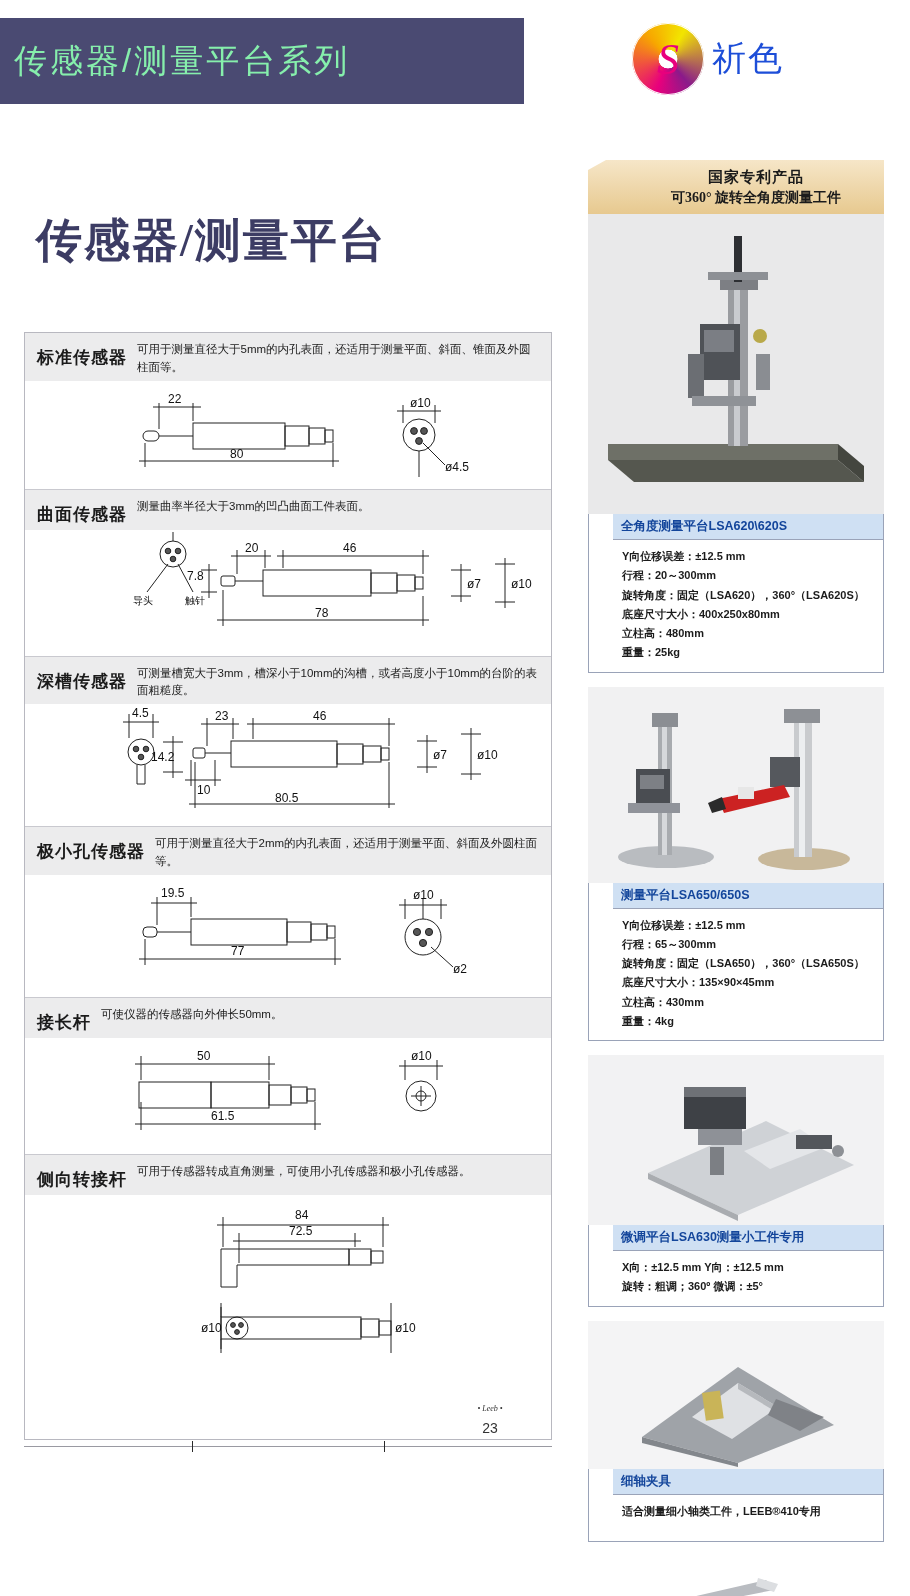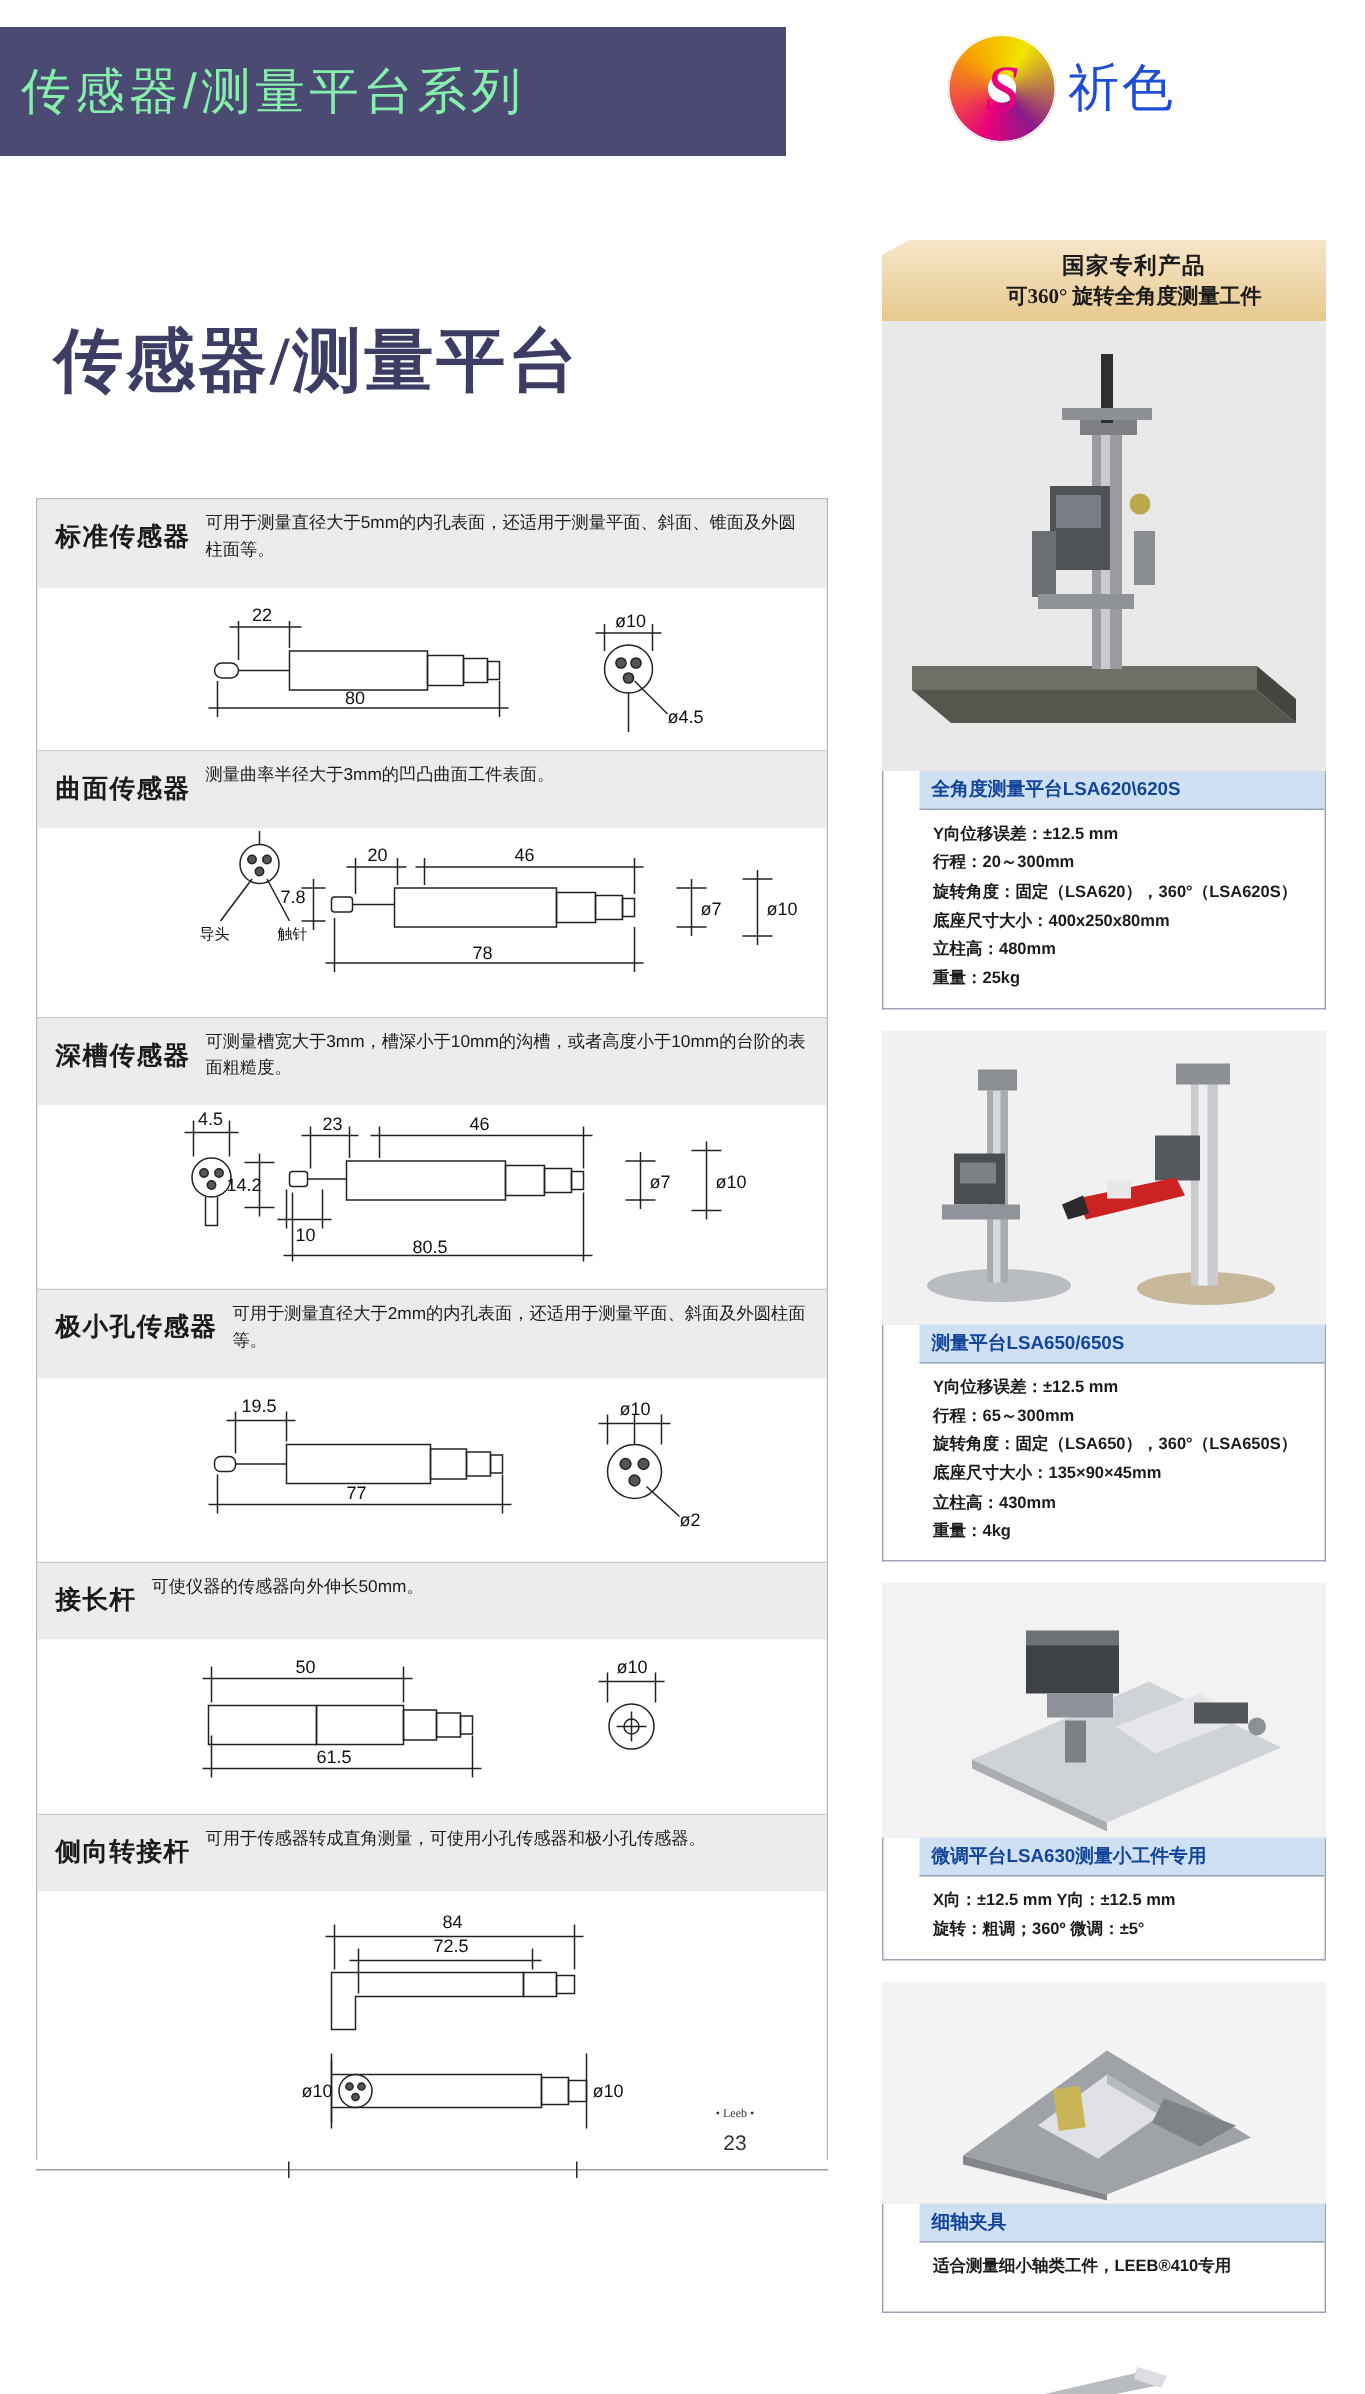--- a/index.html
+++ b/index.html
@@ -80,21 +80,21 @@
     width: 528px; height: 1108px;
     border: 1px solid #b8b8c0;
     background: #ffffff;
   }
   .sensor-block { border-bottom: 1px solid #c9c9cf; }
   .sensor-block:last-child { border-bottom: none; }
   .sensor-head {
     display: flex;
     align-items: flex-start;
     background: #ececed;
-    padding: 8px 10px 15px 12px;
+    padding: 8px 10px 4px 12px;
     min-height: 34px;
   }
   .sensor-name {
     font-size: 17px;
     font-weight: bold;
     color: #1b1b1b;
     white-space: nowrap;
     padding-top: 5px;
     letter-spacing: 1px;
   }
@@ -122,20 +122,21 @@
     color: #333;
   }
   .pg-dots {
     position: absolute;
     left: 462px; top: 1404px;
     width: 56px;
     text-align: center;
     font-size: 8px;
     color: #333;
     font-family: "Liberation Serif", serif;
+    font-style: italic;
   }
   .crop-line {
     position: absolute;
     left: 24px; top: 1446px;
     width: 528px; height: 12px;
     border-top: 1px solid #9a9aa2;
   }
   .crop-tick {
     position: absolute;
     width: 1px; height: 11px;

